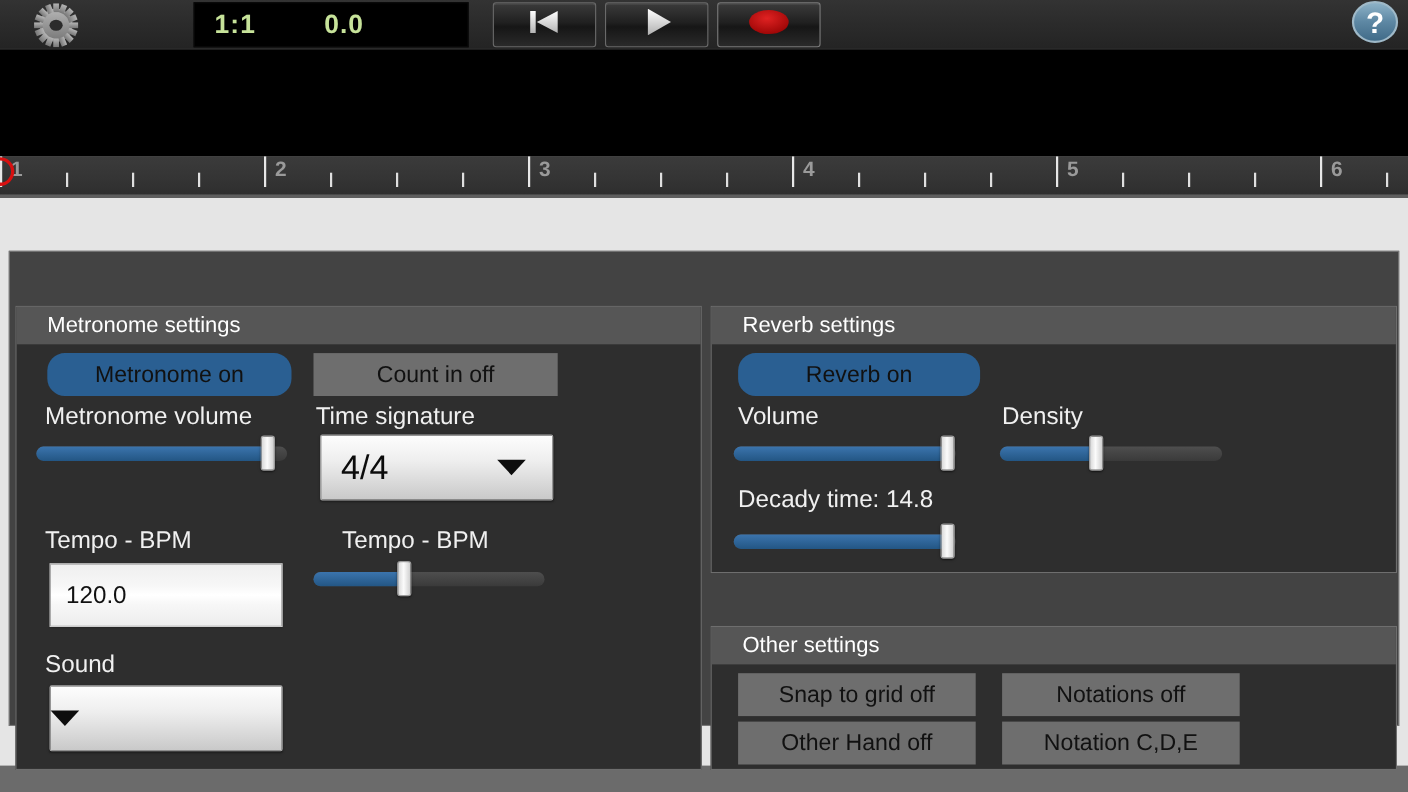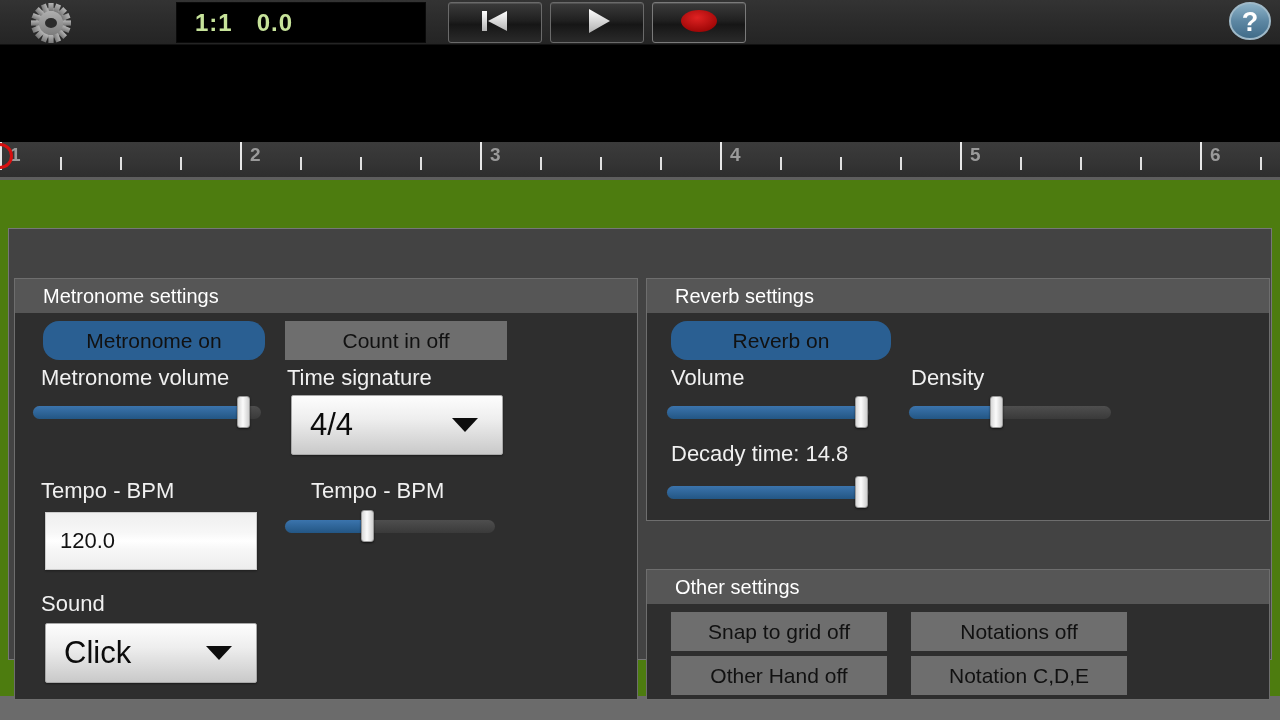--- a/index.html
+++ b/index.html
@@ -28,21 +28,21 @@
     border: 1px solid #0a0a0a;
     display: flex; align-items: center;
   }
   .pos-bar {
     color: #c7e39a; font-size: 24px; font-weight: bold;
     margin-left: 18px; letter-spacing: 1px;
     font-family: "Liberation Sans", sans-serif;
   }
   .pos-time {
     color: #c7e39a; font-size: 24px; font-weight: bold;
-    margin-left: 24px; letter-spacing: 1px;
+    margin-left: 62px; letter-spacing: 1px;
   }
 
   .transport {
     position: absolute; left: 448px; top: 2px;
     display: flex; gap: 8px;
   }
   .tbtn {
     width: 94px; height: 41px;
     background: linear-gradient(to bottom, #3b3b3b 0%, #202020 45%, #161616 55%, #2a2a2a 100%);
     border: 1px solid #6a6a6a;
@@ -85,21 +85,21 @@
   .playhead {
     position: absolute; left: -13px; top: 1px;
     width: 26px; height: 26px;
     border: 3px solid #d81010; border-radius: 50%;
     background: transparent;
   }
 
   
   .page {
     position: absolute; left: 0; top: 180px; width: 1280px; height: 516px;
-    background: #4d7c0f;
+    background: #e5e5e5;
     text-decoration: underline;
   }
   .content-frame {
     position: absolute; left: 8px; top: 48px; width: 1264px; height: 432px;
     background: #434343;
     border: 1px solid #777;
   }
 
   
   .panel {
@@ -372,21 +372,20 @@
 
         <div class="slider" style="left:270px; top:200px; width:210px;">
           <div class="track"></div>
           <div class="fill" id="m-tempo-fill" style="width: 81.9px;"></div>
           <div class="thumb" id="m-tempo-thumb" style="left: 75.9px;"></div>
         </div>
 
         <div class="lbl" style="left:26px; top:278px;">Sound</div>
 
         <div class="spinner" style="left:30px; top:310px; width:212px; height:60px;">
-          <span class="val">Click</span>
           <span class="caret"></span>
         </div>
 
       </div>
     </div>
 
     <div class="panel" id="panel-reverb">
       <div class="panel-header">Reverb settings</div>
       <div class="panel-body">
 

